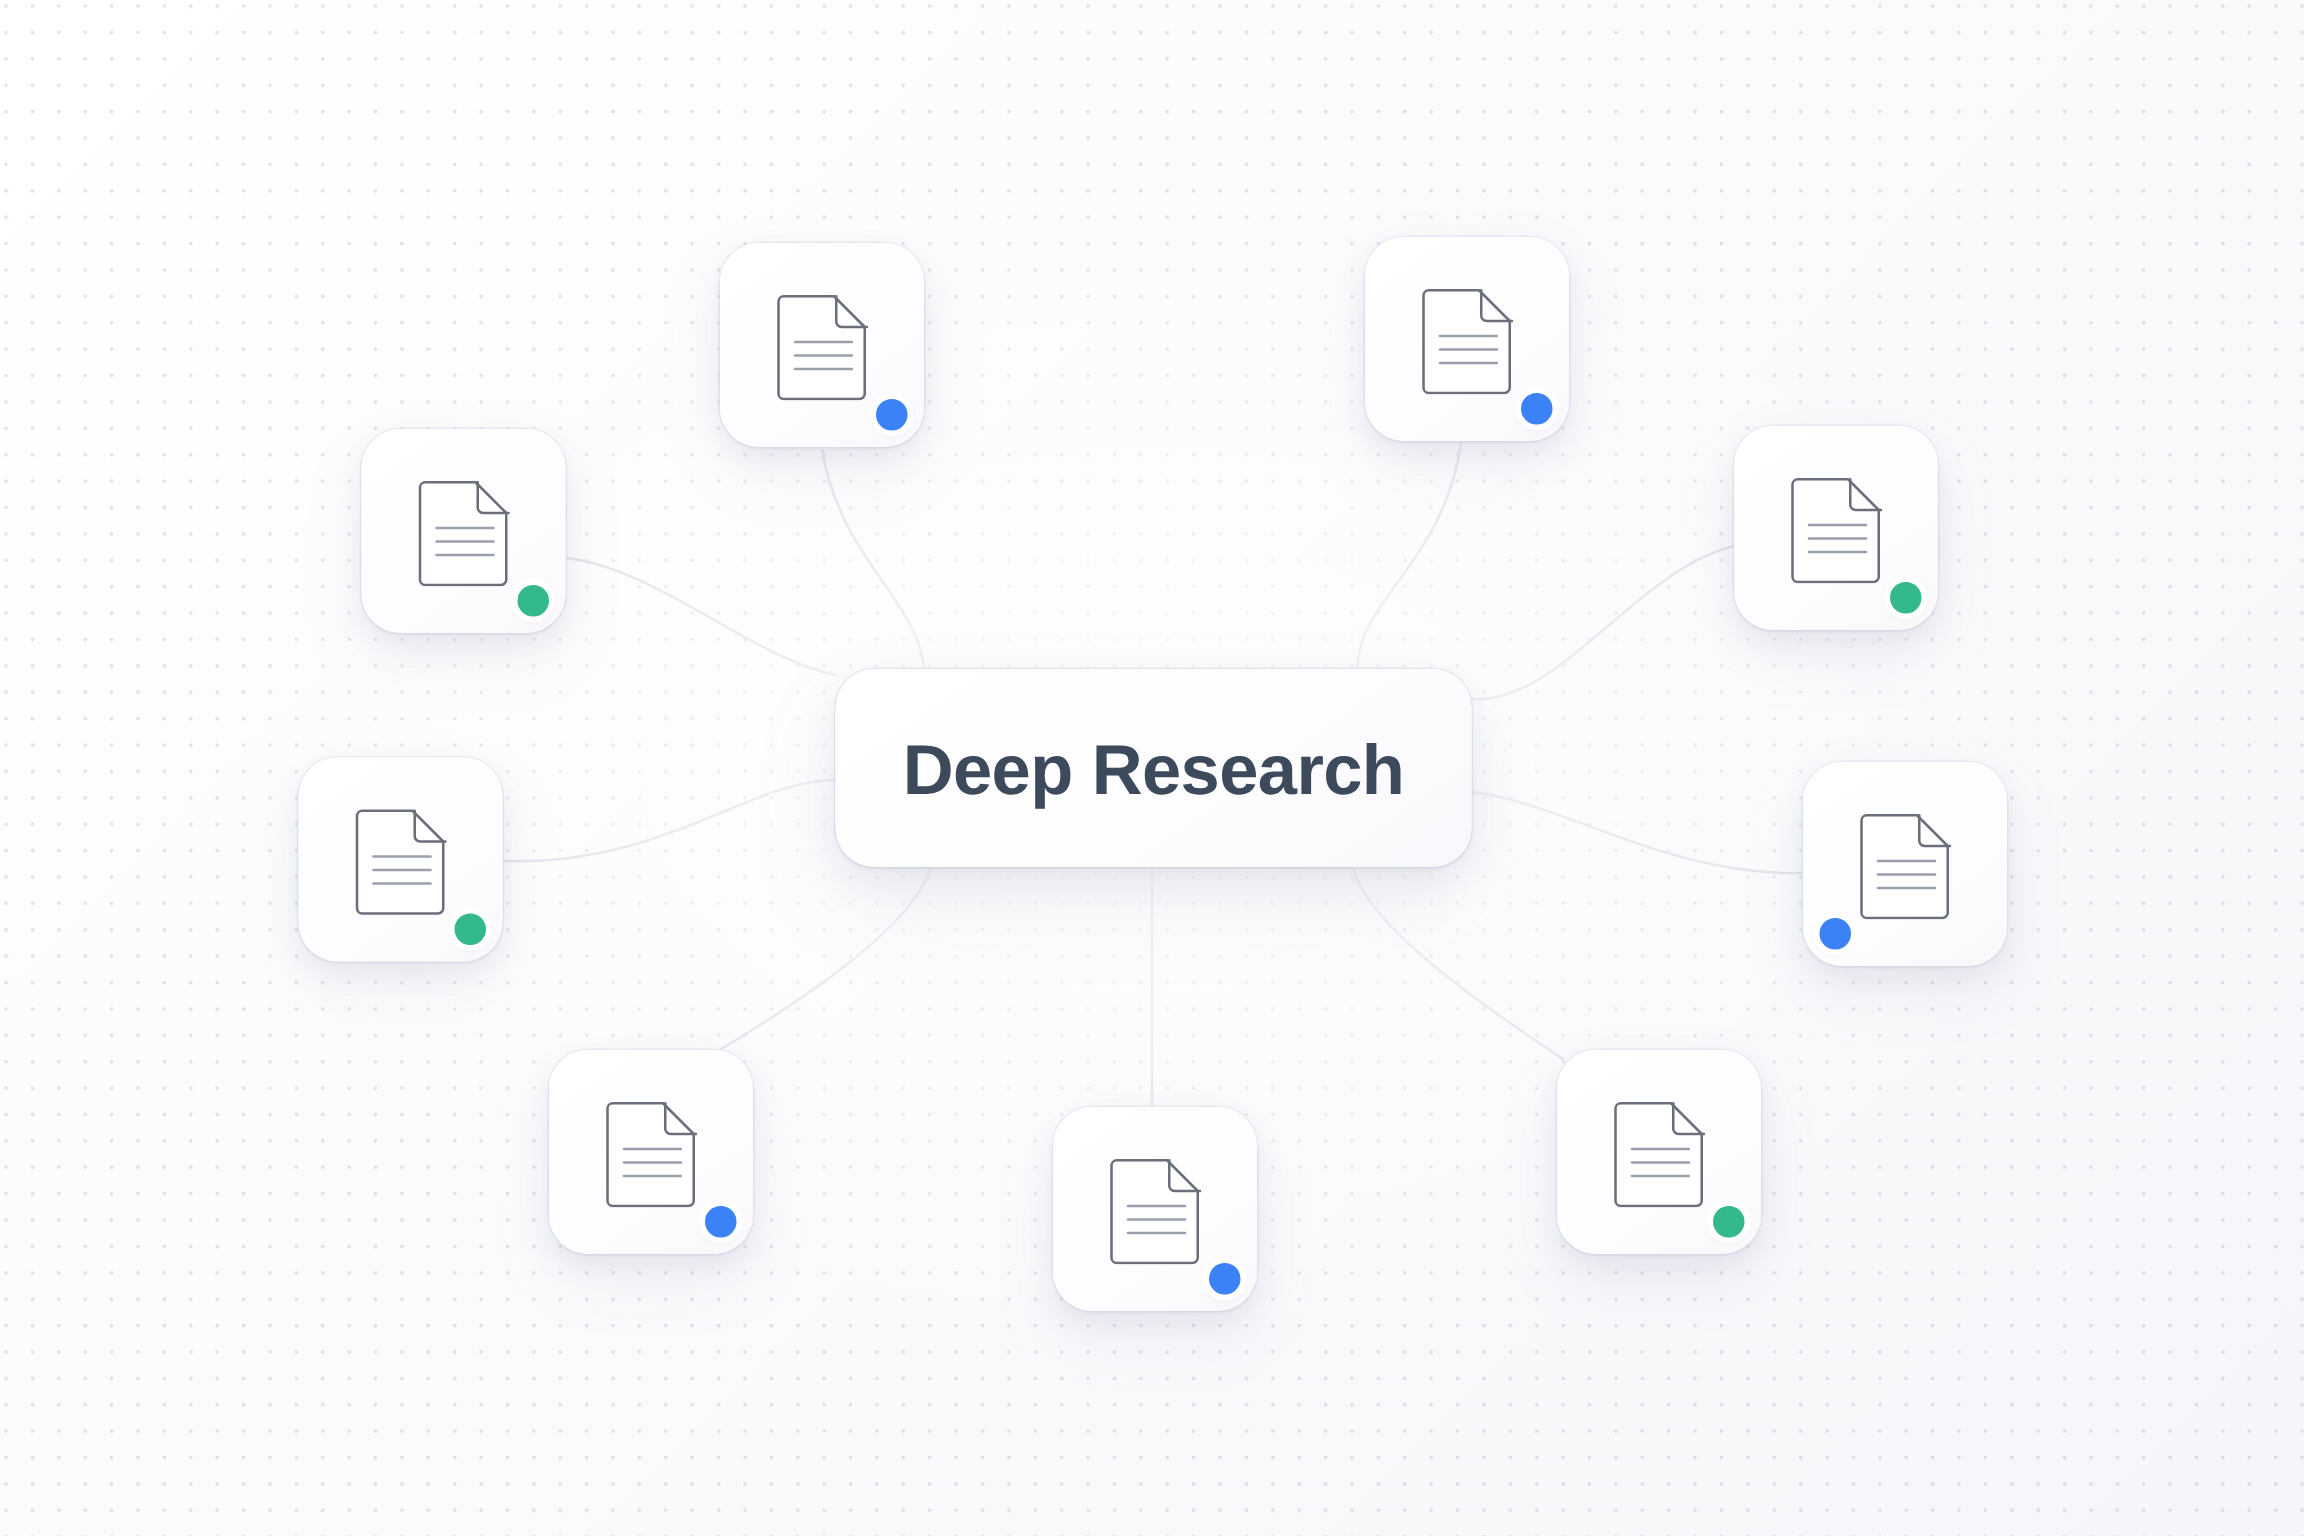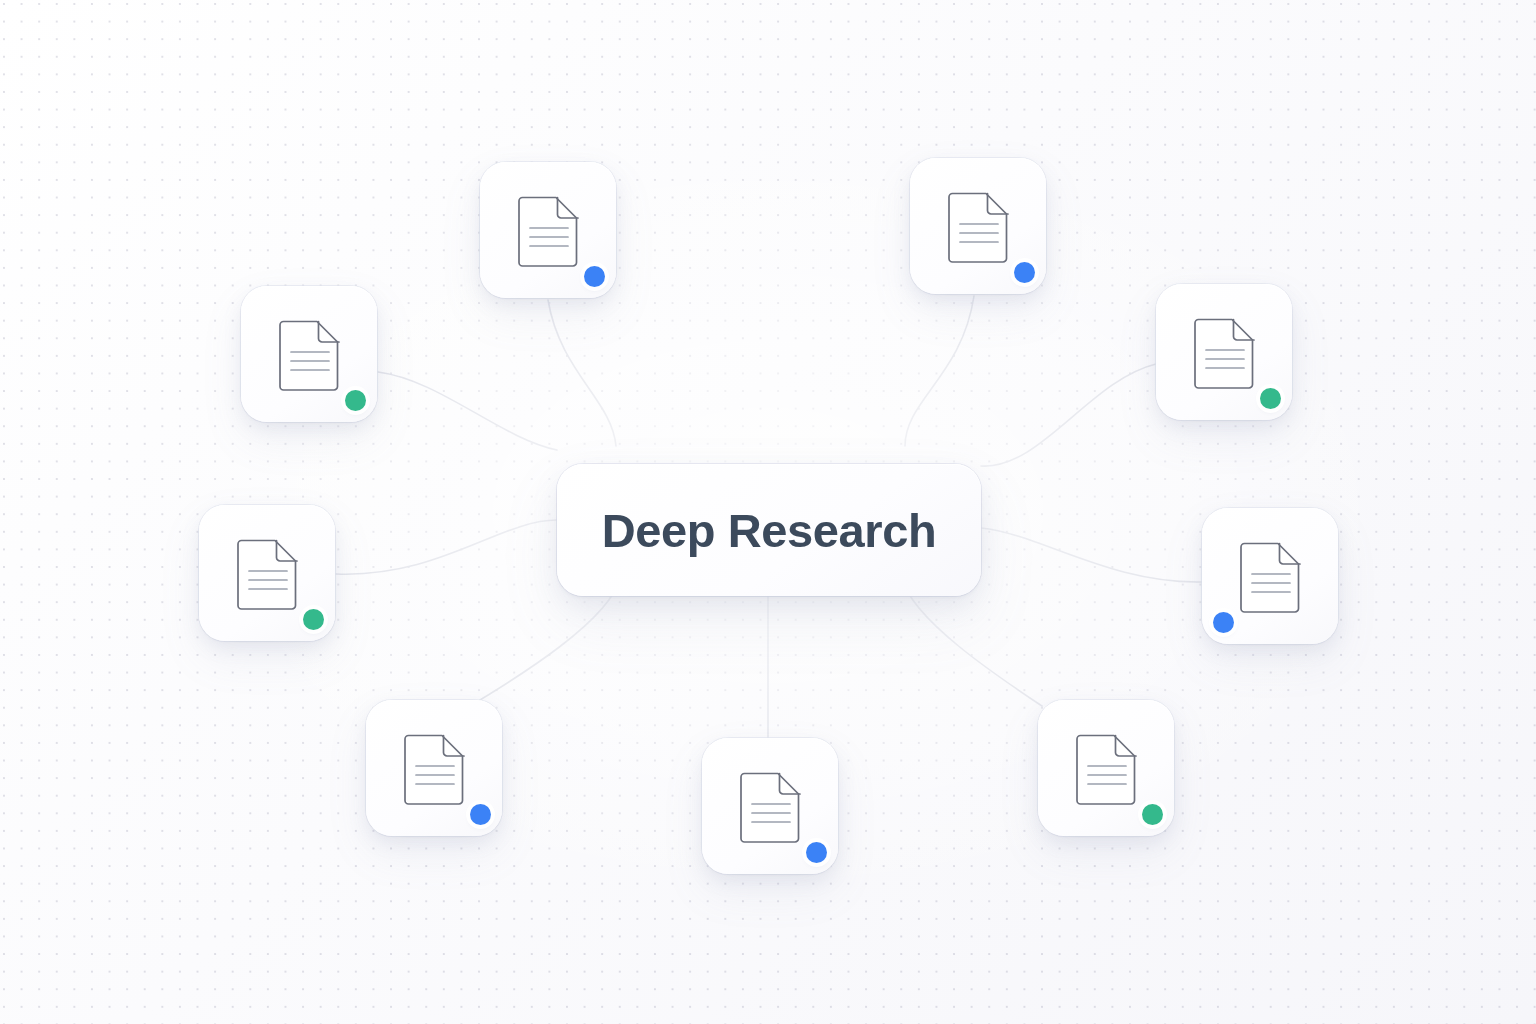--- a/index.html
+++ b/index.html
@@ -113,21 +113,21 @@
       <path d="M 981 466 C 1040 470 1090 380 1156 364" fill="none" stroke="#d9dbe4" stroke-width="1.6" stroke-linecap="round"></path>
       <path d="M 557 520 C 500 520 440 578 336 574" fill="none" stroke="#d9dbe4" stroke-width="1.6" stroke-linecap="round"></path>
       <path d="M 981 528 C 1040 534 1110 584 1202 582" fill="none" stroke="#d9dbe4" stroke-width="1.6" stroke-linecap="round"></path>
       <path d="M 620 578 C 610 620 520 676 470 706" fill="none" stroke="#d9dbe4" stroke-width="1.6" stroke-linecap="round"></path>
       <path d="M 902 578 C 912 620 1000 678 1042 706" fill="none" stroke="#d9dbe4" stroke-width="1.6" stroke-linecap="round"></path>
       <path d="M 768 578 C 768 640 768 700 768 738" fill="none" stroke="#d9dbe4" stroke-width="1.6" stroke-linecap="round"></path>
     </svg>
 
   <div id="glow"></div>
 
-  <div class="center-node" style="left: 557px; top: 464px; width: 424px; height: 132px;">
+  <div class="center-node" style="left: 557px; top: 446px; width: 424px; height: 132px;">
     <span class="center-title" style="color: rgb(60, 74, 92);">Deep Research</span>
   </div>
 
   <div id="nodes">
       <div class="doc-card" style="left: 480px; top: 162px;">
   <svg class="doc-icon" viewBox="0 0 62 74" xmlns="http://www.w3.org/2000/svg">
     <path d="M4 4.5 h33.5 L58 25 v44.5 a3.5 3.5 0 0 1 -3.5 3.5 H4 a3.5 3.5 0 0 1 -3.5 -3.5 V8 A3.5 3.5 0 0 1 4 4.5 Z" transform="translate(1.5,0)" fill="#ffffff" stroke="#6b6f7c" stroke-width="1.7" stroke-linejoin="round"></path>
     <path d="M39 4.5 V21.5 a3.5 3.5 0 0 0 3.5 3.5 H59.5" transform="translate(1.5,0)" fill="none" stroke="#6b6f7c" stroke-width="1.7" stroke-linejoin="round" stroke-linecap="round"></path>
     <g stroke="#9aa0ad" stroke-width="1.7" stroke-linecap="round">
       <line x1="13" y1="35" x2="51" y2="35"></line>

